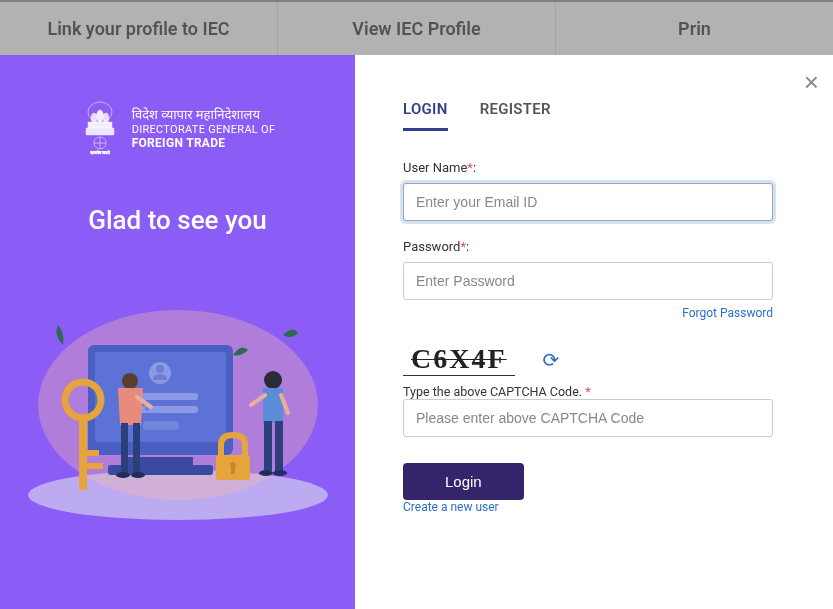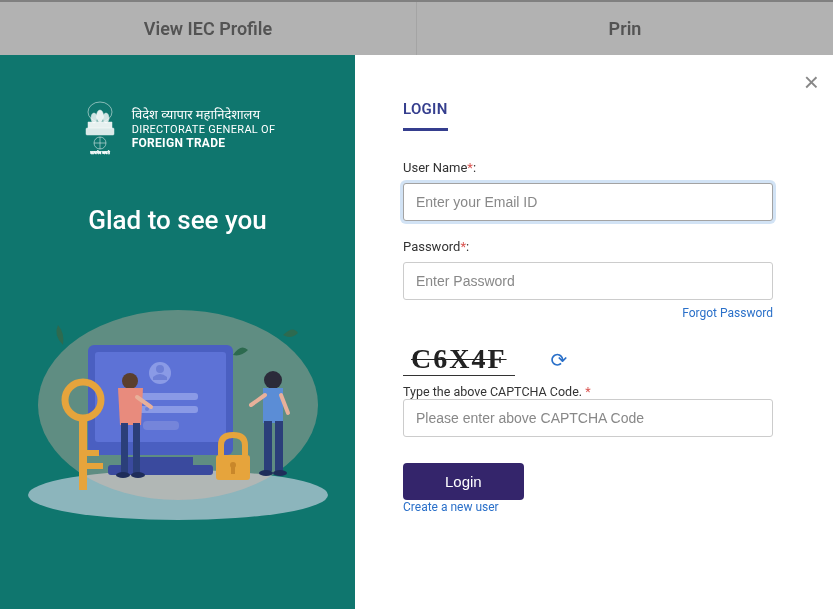--- a/index.html
+++ b/index.html
@@ -6,21 +6,21 @@
     body { font-family: -apple-system, BlinkMacSystemFont, 'Segoe UI', Roboto, Arial, sans-serif; width: 833px; height: 609px; overflow: hidden; position: relative; }
     
     .background-tabs { position: absolute; top: 0; left: 0; right: 0; height: 55px; display: flex; background: #e8e8e8; border-top: 2px solid #888; opacity: 0.7; }
     .tab { flex: 1; display: flex; align-items: center; justify-content: center; font-size: 18px; font-weight: 600; color: #333; border-right: 1px solid #ccc; }
     .tab:last-child { border-right: none; }
     
     .overlay-dim { position: absolute; top: 0; left: 0; right: 0; height: 55px; background: rgba(0,0,0,0.25); }
     
     .modal { position: absolute; top: 55px; left: 0; right: 0; bottom: 0; display: flex; background: #fff; }
     
-    .left-panel { width: 355px; background: #0f766e; color: #fff; display: flex; flex-direction: column; align-items: center; padding: 40px 15px; position: relative; }
+    .left-panel { width: 355px; background: #8b5cf6; color: #fff; display: flex; flex-direction: column; align-items: center; padding: 40px 15px; position: relative; }
     
     .logo-block { display: flex; align-items: center; gap: 12px; margin-top: 5px; }
     .emblem { width: 40px; height: 55px; display:flex; align-items:center; justify-content:center; }
     .emblem svg { width: 40px; height: 55px; }
     .org-text { display: flex; flex-direction: column; }
     .org-hi { font-size: 13px; font-weight: 500; }
     .org-en1 { font-size: 11px; letter-spacing: 0.3px; }
     .org-en2 { font-size: 12px; font-weight: 700; letter-spacing: 0.3px; }
     
     .welcome-text { margin-top: 50px; font-size: 26px; font-weight: 500; }
@@ -36,35 +36,36 @@
     .tab-item.active { color: #353e8e; border-bottom: 3px solid #353e8e; }
     
     .form { margin-top: 28px; }
     .field-label { font-size: 13px; color: #333; margin-bottom: 8px; display: block; }
     .req { color: #d9534f; }
     .input { width: 100%; padding: 10px 12px; font-size: 14px; border: 1px solid #ccc; border-radius: 3px; margin-bottom: 6px; color:#333; }
     .input::placeholder { color: #888; }
     .input.focused { border: 1px solid #a3a3a3; box-shadow: 0 0 0 3px rgba(74,144,217,0.25); }
     .forgot { text-align: right; font-size: 12px; color: #2a70c9; cursor: pointer; margin-bottom: 23px; }
     
-    .captcha-row { display: flex; align-items: center; gap: 36px; margin: 4px 0 8px 0; }
+    .captcha-row { display: flex; align-items: center; gap: 28px; margin: 4px 0 8px 0; }
     .captcha-img { font-family: 'Times New Roman', serif; font-size: 28px; font-weight: 600; letter-spacing: 2px; color: #222; text-decoration: line-through; text-decoration-thickness: 1px; padding: 0 8px; border-bottom: 1px solid #333; }
     .refresh-icon { color: #2a70c9; cursor: pointer; font-size: 20px; }
     
     .captcha-label { font-size: 12.5px; color: #333; }
     
     .login-btn { background: #34256b; color: #fff; border: none; border-radius: 4px; padding: 10px 42px; font-size: 15px; font-weight: 500; cursor: pointer; margin-top: 20px; }
     .create-link { display: block; font-size: 12px; color: #2a70c9; cursor: pointer; }
     
     .spacer { height: 12px; }
   </style>
 </head>
 <body>
 
 <div class="background-tabs">
+  <div class="tab">Link your profile to IEC</div>
   <div class="tab">View IEC Profile</div>
   <div class="tab">Prin</div>
 </div>
 <div class="overlay-dim"></div>
 
 <div class="modal">
   <div class="left-panel">
     <div class="logo-block">
       <div class="emblem">
         <svg viewBox="0 0 40 55">
@@ -137,20 +138,21 @@
     </div>
   </div>
 
   <div class="right-panel">
     <button class="close-btn">
       <span>×</span>
     </button>
 
     <div class="tabs">
       <div class="tab-item active">LOGIN</div>
+      <div class="tab-item">REGISTER</div>
     </div>
 
     <div class="form">
       <label class="field-label"><span>User Name</span><span class="req">*</span>:</label>
       <input class="input focused" type="text" placeholder="Enter your Email ID" style="">
       <div class="spacer"></div>
       
       <label class="field-label"><span>Password</span><span class="req">*</span>:</label>
       <input class="input" type="password" placeholder="Enter Password" style="">
       <div class="forgot">Forgot Password</div>

